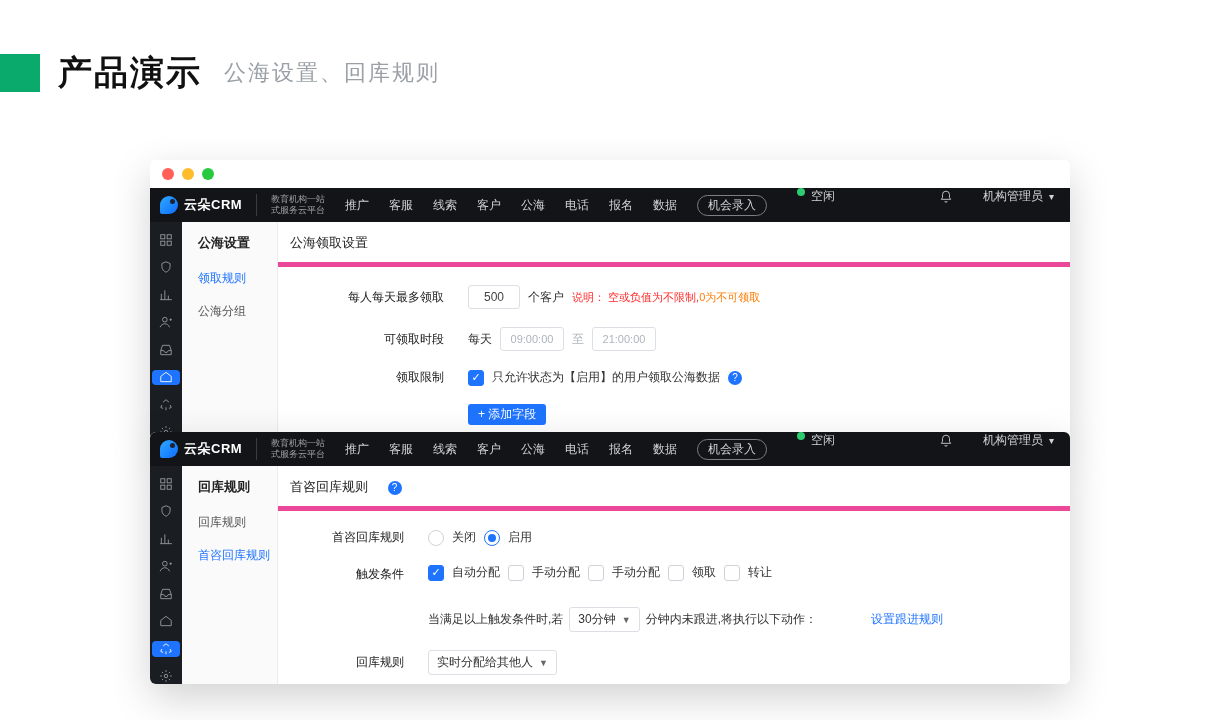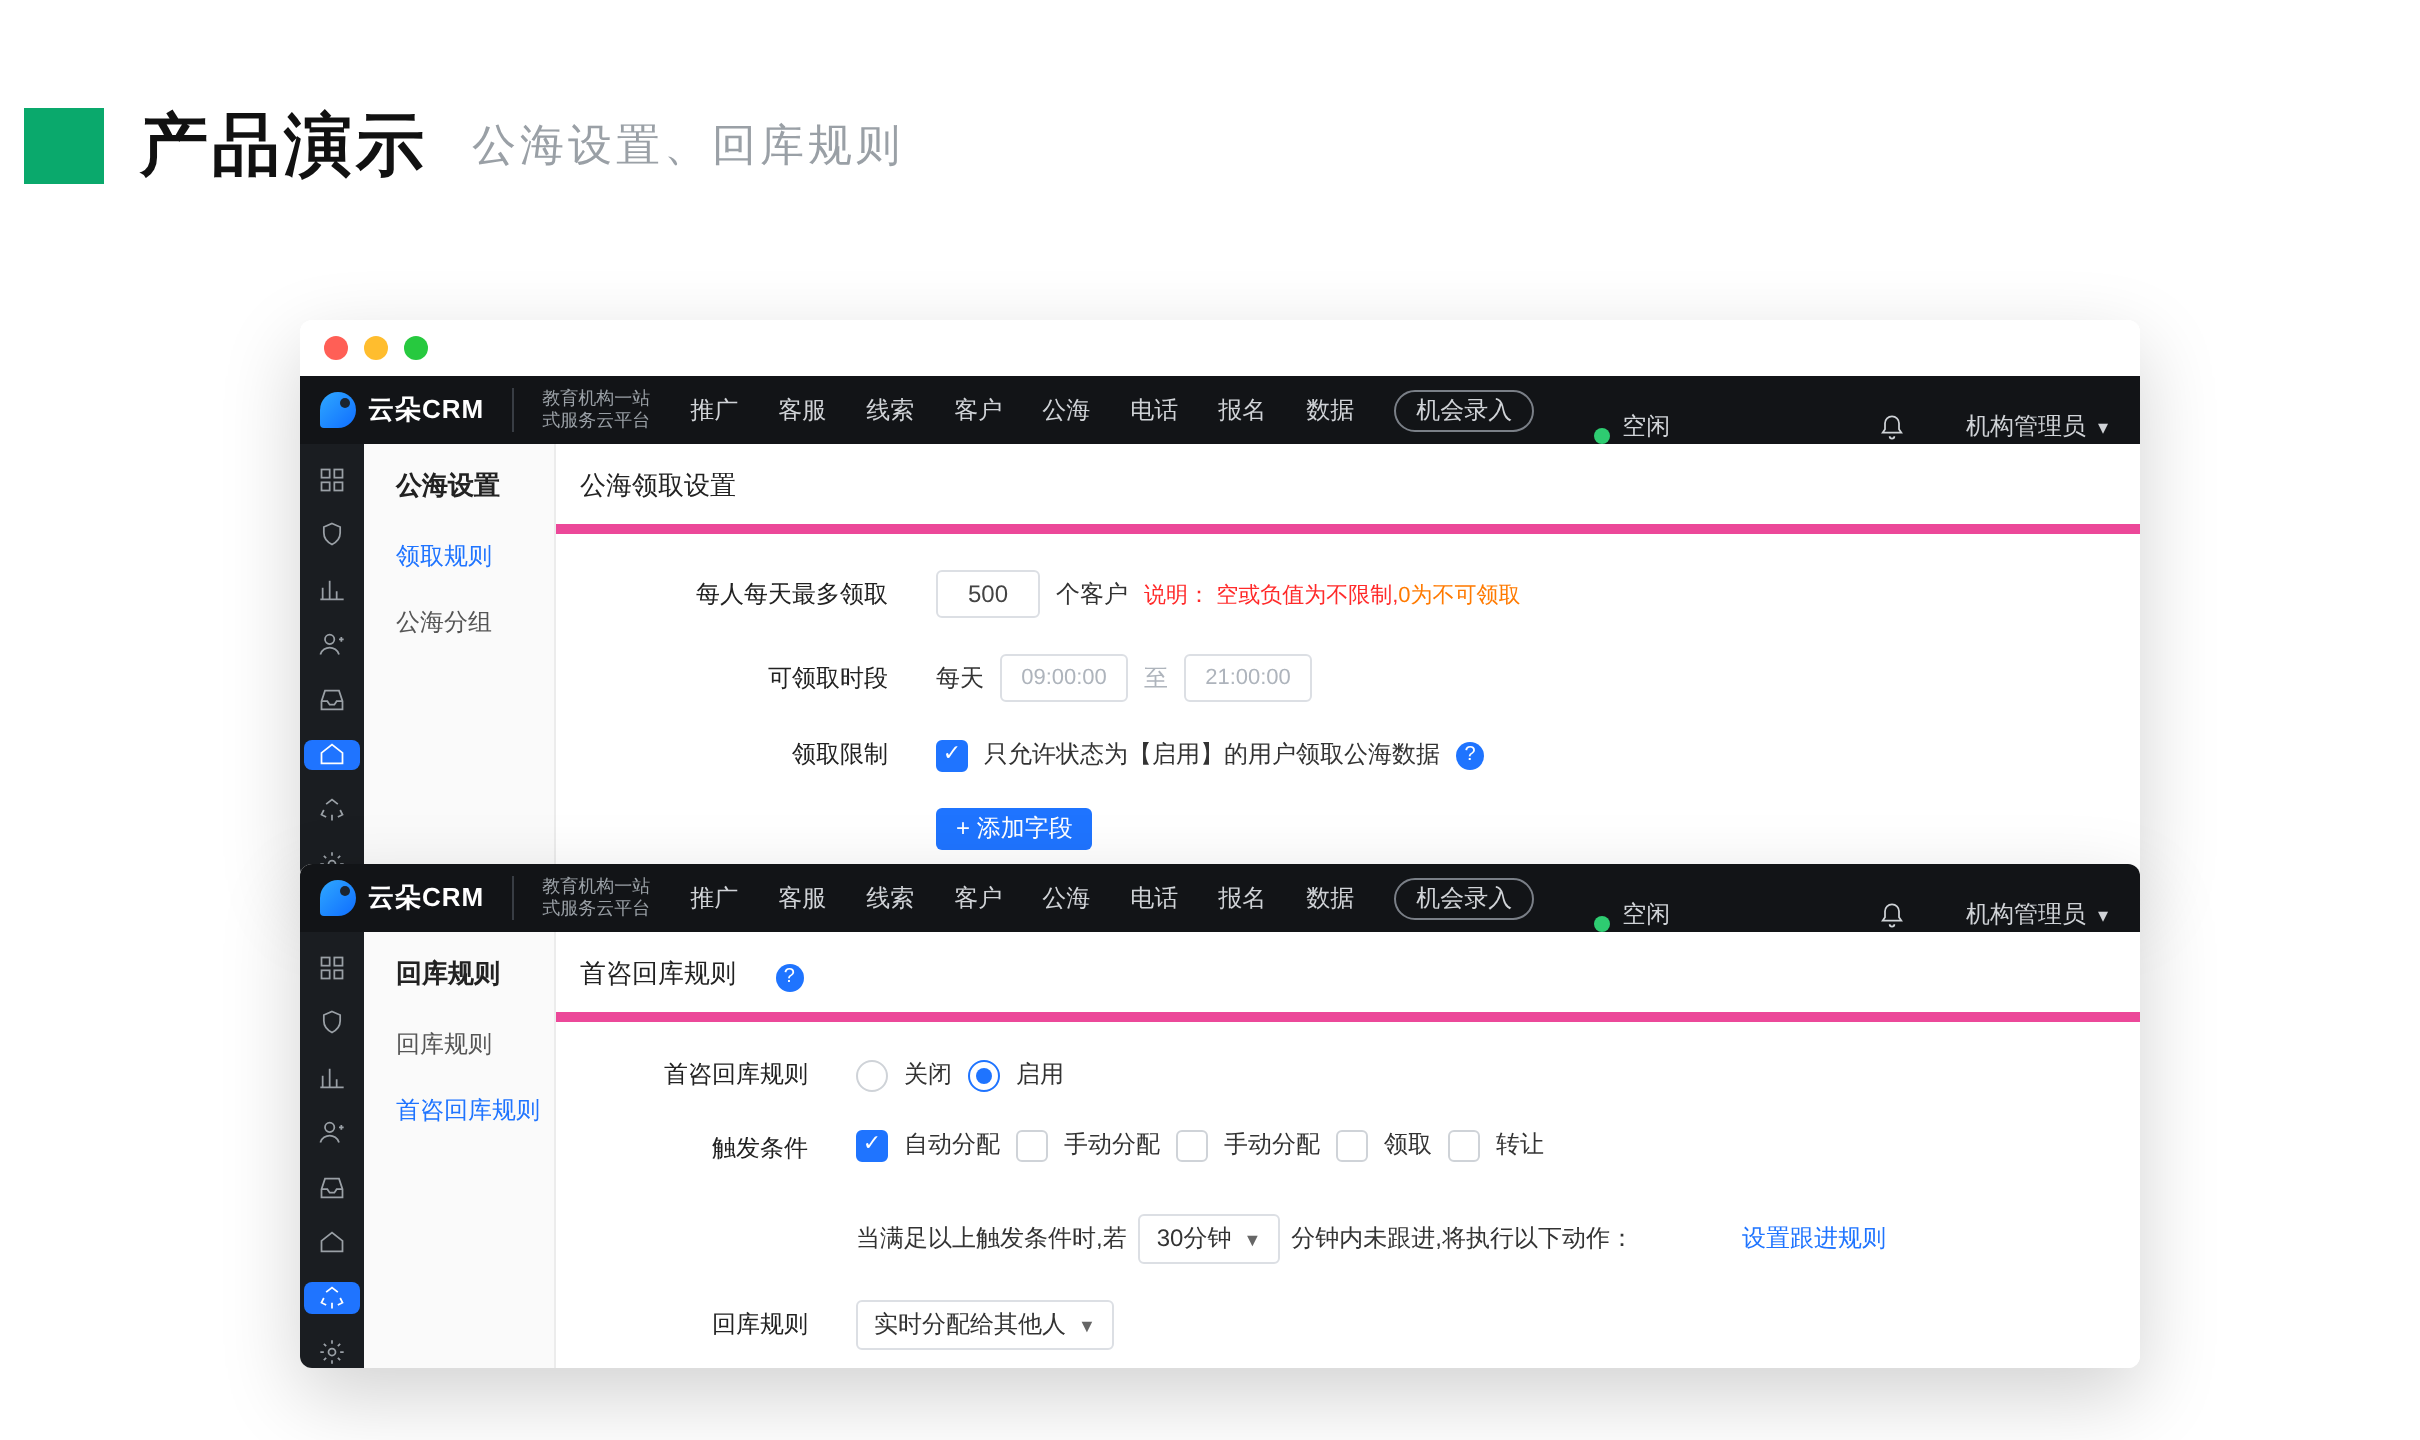--- a/index.html
+++ b/index.html
@@ -1,30 +1,30 @@
 <!DOCTYPE html>
 <html><head>
 <meta charset="utf-8">
 <style>
   * { box-sizing: border-box; margin:0; padding:0; font-family: "Microsoft YaHei","PingFang SC",Arial,sans-serif; }
   body { background:#ffffff; width:1210px; height:720px; position:relative; overflow:hidden; }
 
   
-  .slide-header { position:absolute; top:50px; left:12px; display:flex; align-items:center; }
+  .slide-header { position:absolute; top:50px; left:0; display:flex; align-items:center; }
   .green-block { width:40px; height:38px; background:#0aa96c; }
   .slide-title { font-size:34px; font-weight:800; color:#111; margin-left:18px; letter-spacing:2px;}
   .slide-sub   { font-size:22px; color:#9aa0a6; margin-left:22px; letter-spacing:2px; }
 
   
   .window { position:absolute; background:#fff; border-radius:6px; box-shadow:0 14px 40px rgba(0,0,0,.18); overflow:hidden; }
   .mac-controls { height:28px; background:#fff; display:flex; align-items:center; gap:8px; padding-left:12px; }
   .mac-dot { width:12px; height:12px; border-radius:50%; }
   .red{background:#ff5f56;} .yellow{background:#ffbd2e;} .green{background:#27c93f;}
 
-  .topbar { height:34px; background:#121417; color:#cfd3d7; display:flex; align-items:flex-end; font-size:12px; }
+  .topbar { height:34px; background:#121417; color:#cfd3d7; display:flex; align-items:flex-start; font-size:12px; }
   .brand { display:flex; align-items:center; gap:6px; padding:0 10px; height:100%; }
   .brand-logo { width:18px;height:18px;border-radius:50% 50% 50% 2px;background:linear-gradient(135deg,#2fa8ff,#0f6dff); position:relative; }
   .brand-logo::after{content:"";position:absolute;right:3px;top:3px;width:5px;height:5px;border-radius:50%;background:#1b2430;}
   .brand-text{ font-weight:700; color:#fff; font-size:13px; letter-spacing:.5px;}
   .brand-sep { width:1px;height:22px;background:#383d44; margin:0 8px;}
   .brand-desc{ font-size:9px; color:#9aa0a6; line-height:11px; }
   .nav-item { padding:0 10px; cursor:pointer; height:100%; display:flex; align-items:center; color:#d0d3d7;}
   .nav-btn  { border:1px solid #7a7f87; border-radius:12px; padding:1px 10px; color:#d0d3d7; font-size:12px;}
   .status-dot{ width:8px;height:8px;border-radius:50%;background:#2ecc71; margin:0 6px 0 20px;}
   .status-text{ color:#d0d3d7; }

